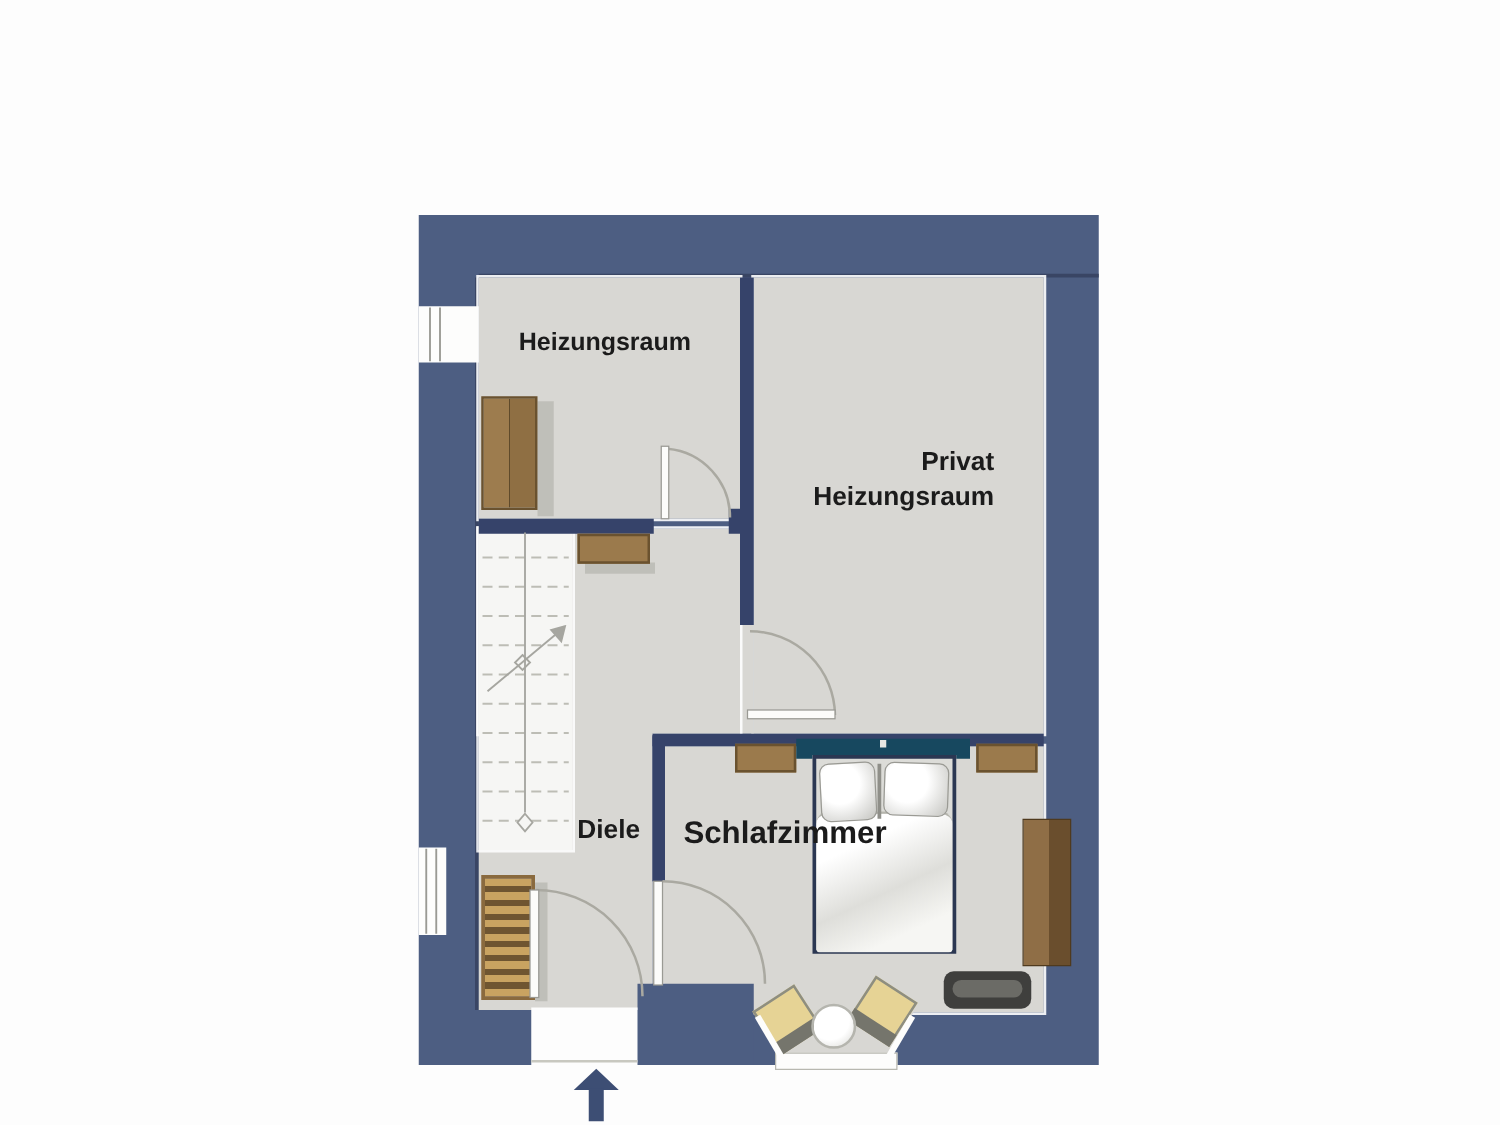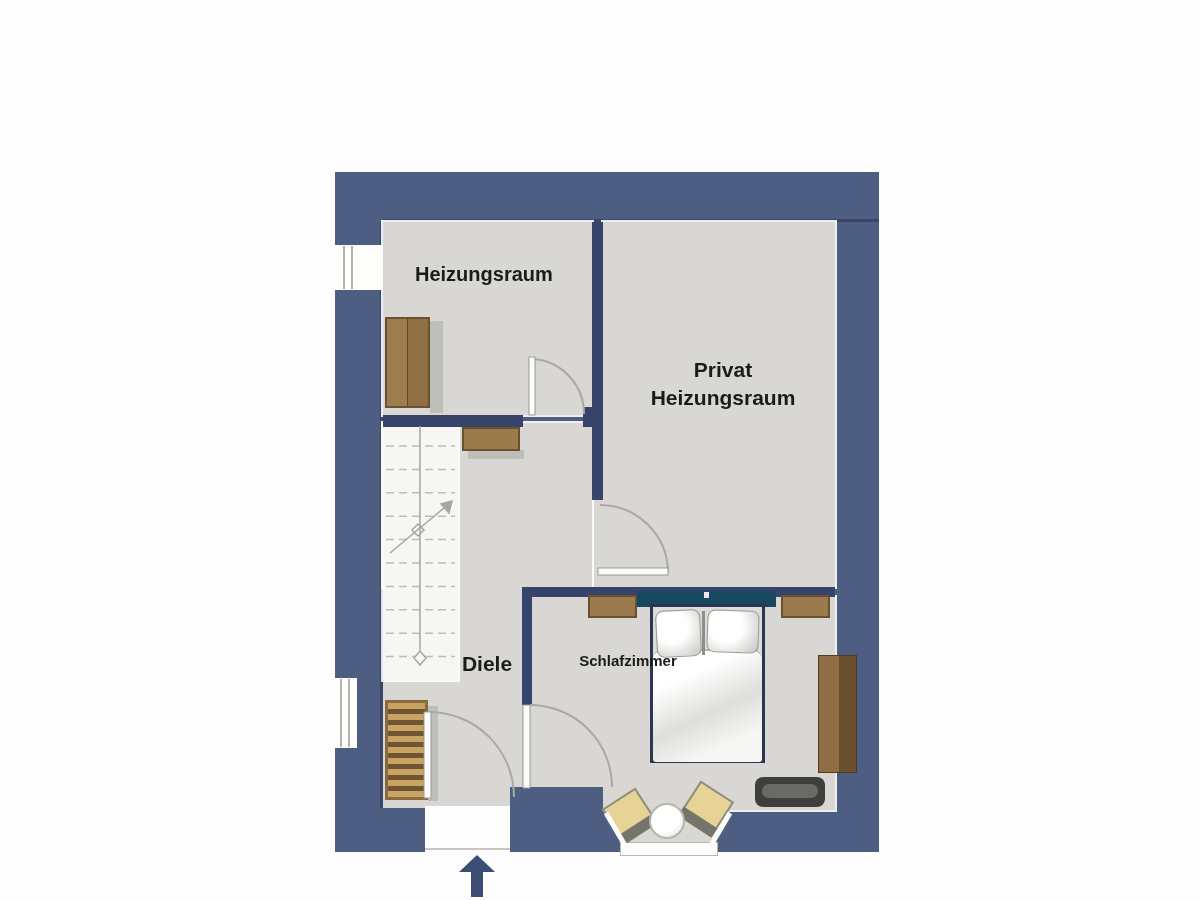--- a/index.html
+++ b/index.html
@@ -40,21 +40,21 @@
   .duvet{background:linear-gradient(155deg,#ffffff 25%,#dedeDA 55%,#f6f6f3 80%);
     border-top:2px solid #b5b5ad;border-radius:10px 10px 3px 3px;}
   .dresser{background:#3f3f3d;border-radius:8px;}
   .dresser-pill{background:#6b6b66;border-radius:7px;}
   .chair{background:var(--chair,#e6d395);border:2px solid #8e8e80;box-sizing:border-box;}
   .chair .back{position:absolute;left:-2px;bottom:-2px;width:calc(100% + 4px);height:11px;background:#75756c;}
   .table{background:radial-gradient(circle at 40% 35%,#ffffff 55%,#d8d8d4);border:2px solid #b5b5ae;
     border-radius:50%;box-sizing:border-box;}
   
   .room-label{color:var(--text,#1b1b1b);font-weight:bold;white-space:nowrap;}
-  .lbl-center{transform:translateX(-50%);text-align:center;}
+  .lbl-center{transform:translateX(-50%);text-align:right;}
   
   .arrow-shaft{background:var(--arrow,#3d4e74);}
   .arrow-head{width:0;height:0;border-left:18px solid transparent;border-right:18px solid transparent;
     border-bottom:17px solid var(--arrow,#3d4e74);}
   svg#overlay{position:absolute;left:0;top:0;pointer-events:none;}
 </style>
 </head>
 <body>
 
 <div id="stage">
@@ -167,20 +167,20 @@
       <line x1="730" y1="813" x2="710" y2="847"></line>
     </g>
   </svg>
 
   <div class="abs room-label" style="left:415px;top:263px;font-size:20px;">Heizungsraum</div>
   <div class="abs room-label lbl-center" style="left:723px;top:356px;font-size:21px;line-height:28px;">
     <div>Privat</div>
     <div>Heizungsraum</div>
   </div>
   <div class="abs room-label lbl-center" style="left:487px;top:652px;font-size:21px;">Diele</div>
-  <div class="abs room-label lbl-center" style="left:628px;top:652px;font-size:15px;">Schlafzimmer</div>
+  <div class="abs room-label lbl-center" style="left:628px;top:652px;font-size:25px;">Schlafzimmer</div>
 
   <div class="abs" style="left:459px;top:855px;width:36px;height:42px;">
     <div class="abs arrow-head" style="left:0;top:0;"></div>
     <div class="abs arrow-shaft" style="left:12px;top:16px;width:12px;height:26px;"></div>
   </div>
 
 </div>
 
 </body></html>

